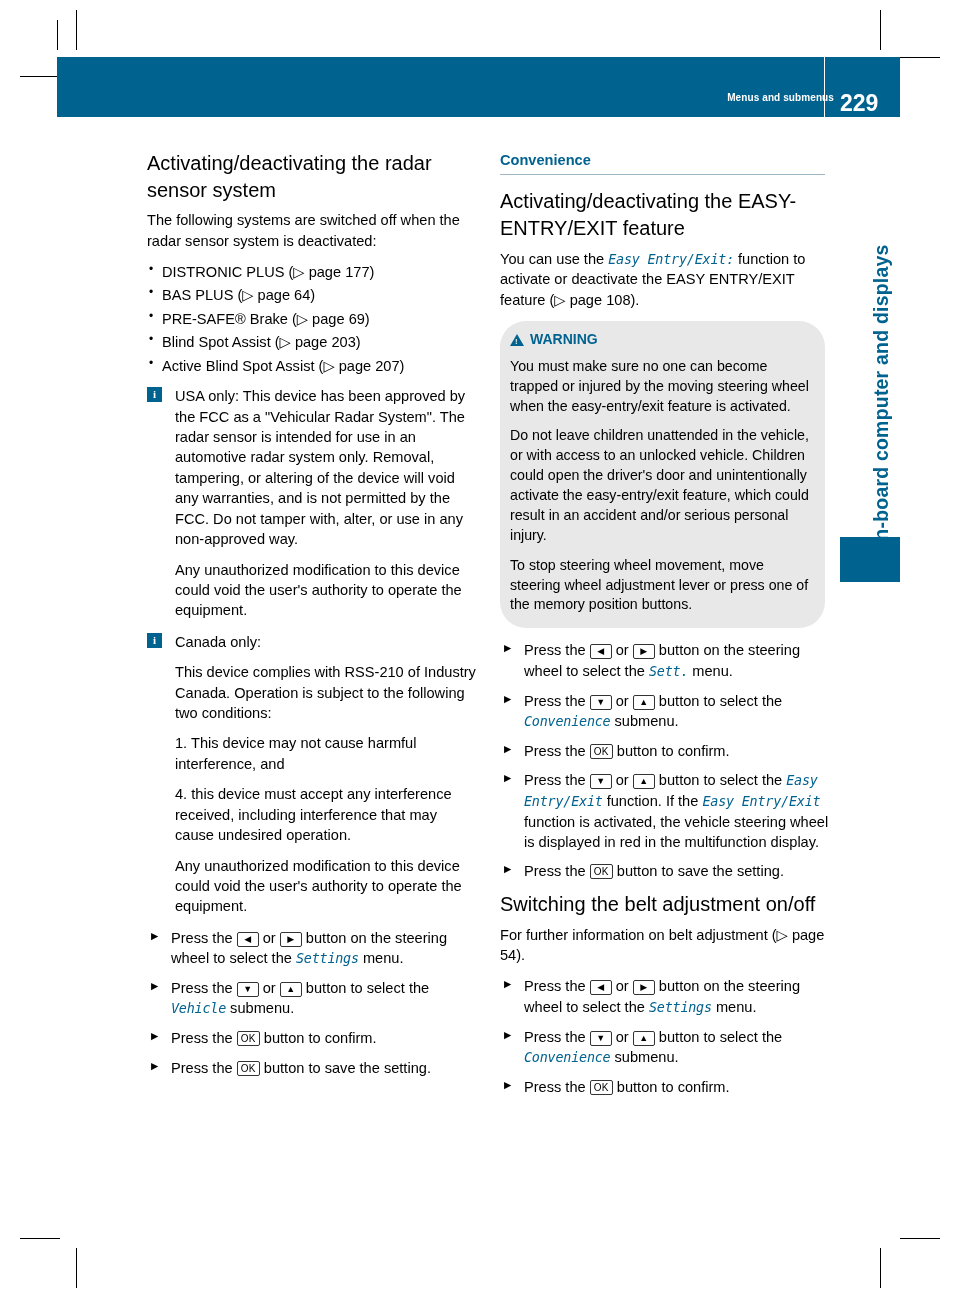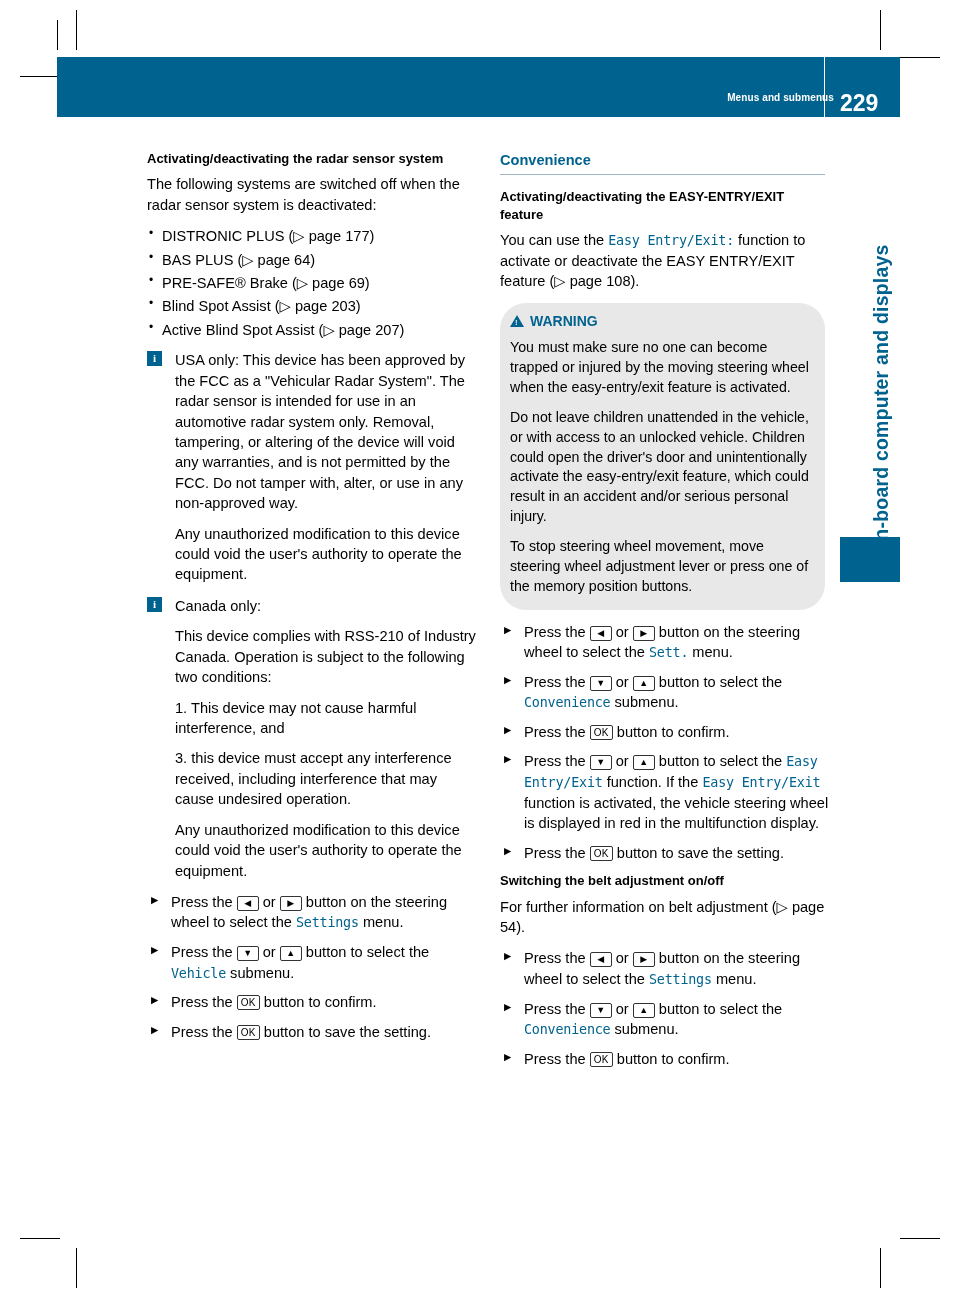--- a/index.html
+++ b/index.html
@@ -57,40 +57,40 @@
 
   
   .col {
     position:absolute; top:150px; width:330px;
     font-size:14.6px; line-height:1.40;
   }
   .col-left { left:147px; }
   .col-right { left:500px; }
 
   h3.sec {
-    font-size:13px; font-weight:bold; margin:0 0 7px 0; line-height:1.33;
+    font-size:20px; font-weight:normal; margin:0 0 7px 0; line-height:1.33;
   }
   h3.sec-conv {
     font-size:14.6px; font-weight:bold; margin:0 0 4px 0;
     color:#00628f;
   }
   .rule {
     border-bottom:1px solid #9fb6c4; margin:0 0 13px 0; width:325px;
   }
   p { margin:0 0 11px 0; }
 
   ul.bullets { list-style:none; margin:2px 0 10px 0; padding:0; }
   ul.bullets li {
     position:relative; padding-left:15px; margin-bottom:3px;
   }
   ul.bullets li:before {
     content:"\2022"; position:absolute; left:2px; top:-1px; font-size:12px; color:#000;
   }
 
-  .mono { font-family:"DejaVu Sans Mono", monospace; color:#00628f; font-size:13.4px; letter-spacing:-0.2px;}
+  .mono { font-family:"DejaVu Sans Mono", monospace; color:#00628f; font-size:13.4px; letter-spacing:-0.2px;font-style:italic;}
 
   
   .infoblock { position:relative; padding-left:28px; margin-bottom:11px; }
   .info-icon {
     position:absolute; left:0px; top:1px;
     width:15px; height:15px; background:#00628f; color:#fff;
     font-size:11px; font-weight:bold; text-align:center; line-height:15px;
     font-family:"Liberation Serif", serif;
   }
   .infoblock p { margin:0 0 10px 0; }
@@ -174,21 +174,21 @@
           <p>USA only: This device has been approved by the FCC as a "Vehicular Radar System". The radar sensor is intended for use in an automotive radar system only. Removal, tampering, or altering of the device will void any warranties, and is not permitted by the FCC. Do not tamper with, alter, or use in any non-approved way.</p>
           <p>Any unauthorized modification to this device could void the user's authority to operate the equipment.</p>
         </div>
     </div>
     <div class="infoblock">
       <span class="info-icon">i</span>
       <div id="info2">
           <p>Canada only:</p>
           <p>This device complies with RSS-210 of Industry Canada. Operation is subject to the following two conditions:</p>
           <p>1. This device may not cause harmful interference, and</p>
-          <p>3. this device must accept any interference received, including interference that may cause undesired operation.</p>
+          <p>4. this device must accept any interference received, including interference that may cause undesired operation.</p>
           <p>Any unauthorized modification to this device could void the user's authority to operate the equipment.</p>
         </div>
     </div>
     <div id="left-steps">
         <div class="step">Press the <span class="key arrow">◀</span> or <span class="key arrow">▶</span> button on the steering wheel to select the <span class="mono">Settings</span> menu.</div>
         <div class="step">Press the <span class="key arrow">▼</span> or <span class="key arrow">▲</span> button to select the <span class="mono">Vehicle</span> submenu.</div>
         <div class="step">Press the <span class="key ok">OK</span> button to confirm.</div>
         <div class="step">Press the <span class="key ok">OK</span> button to save the setting.</div>
       </div>
   </div>

